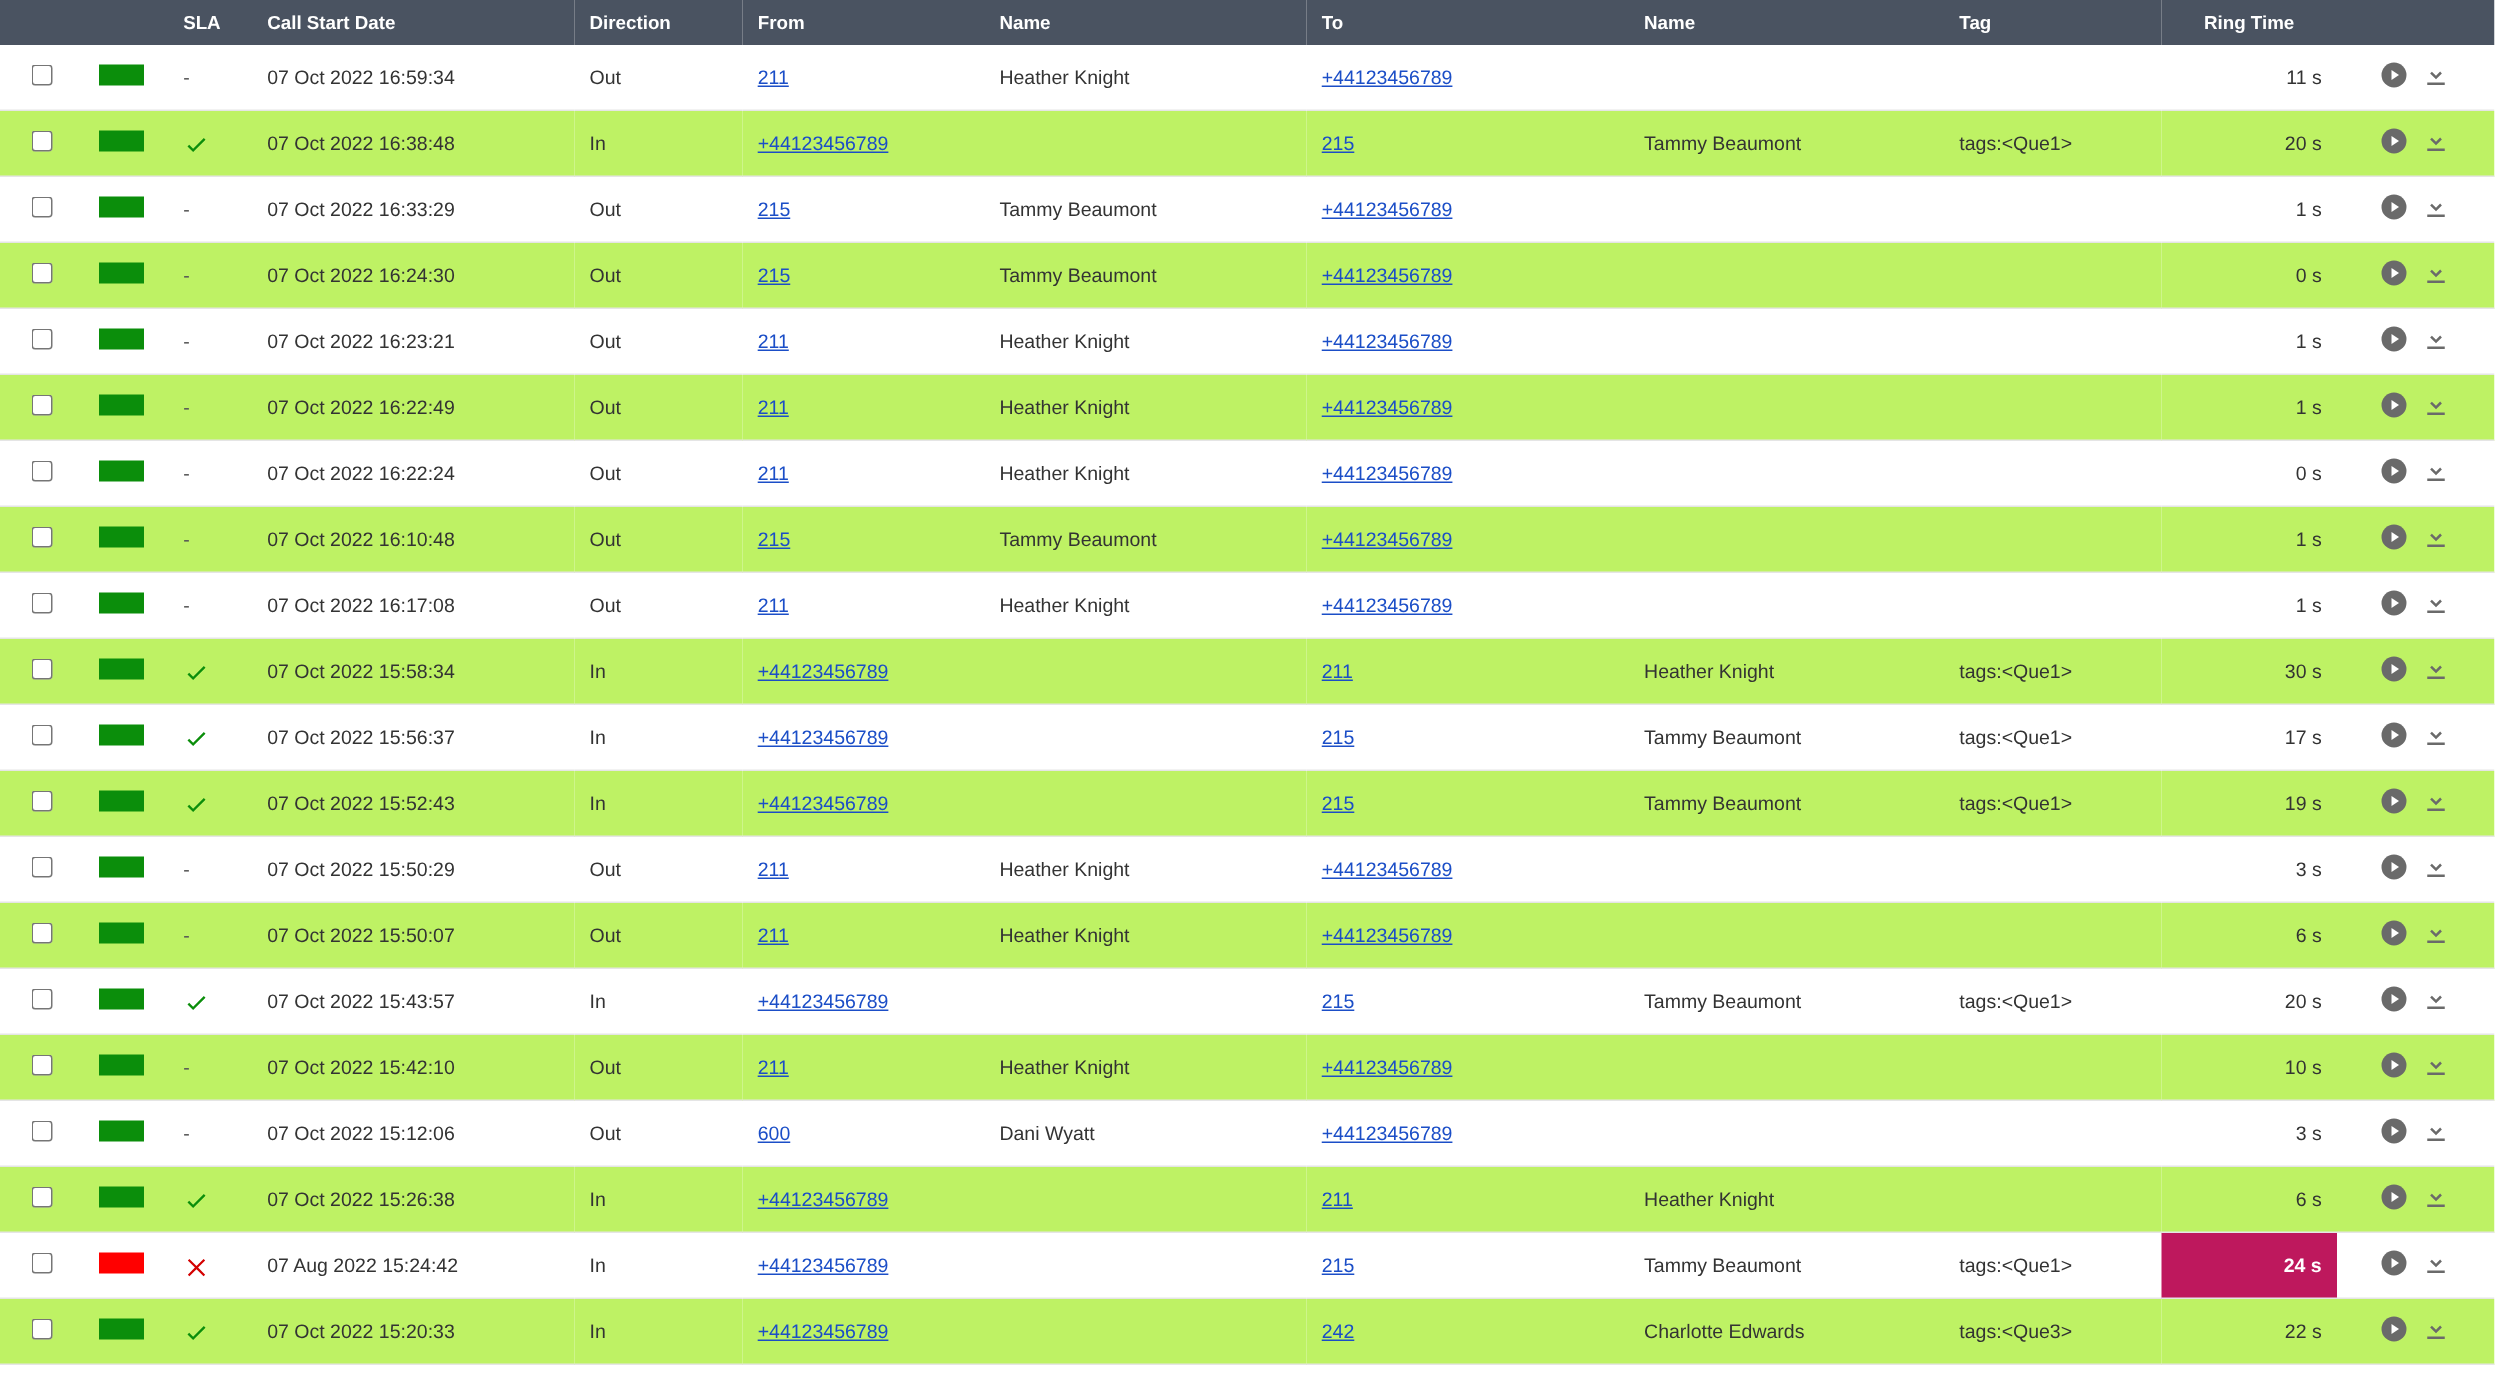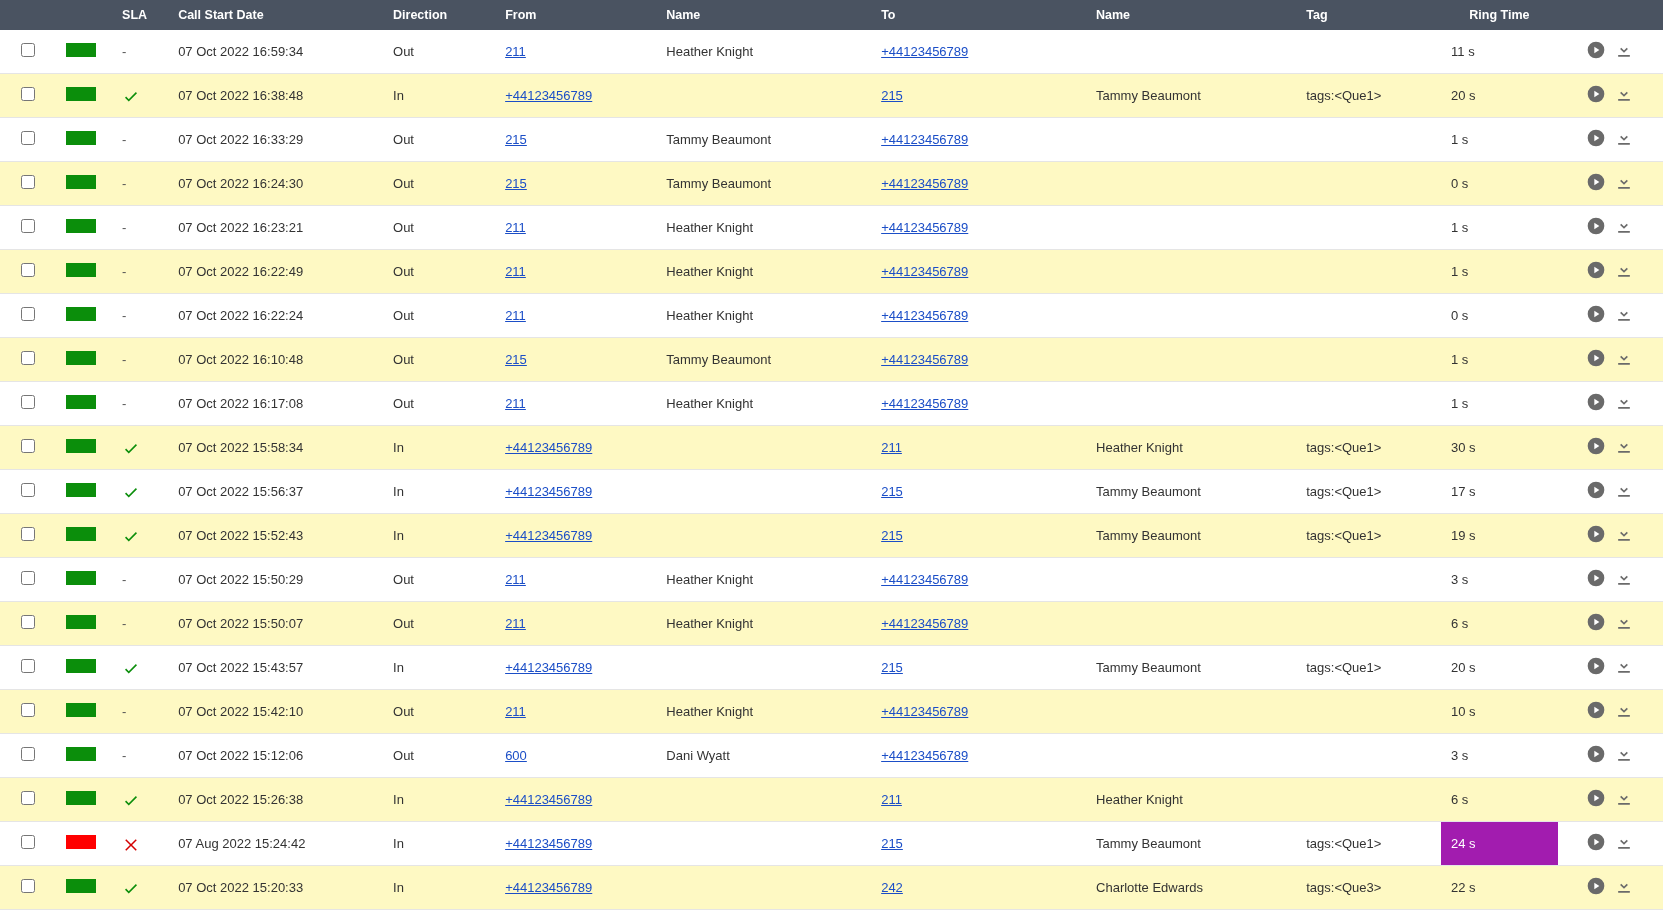--- a/index.html
+++ b/index.html
@@ -2,41 +2,41 @@
 <html><head>
   <meta charset="utf-8">
   <style>
     * { box-sizing: border-box; margin: 0; padding: 0; }
     body { font-family: Arial, Helvetica, sans-serif; font-size: 13px; color: #333; background: #fff; }
     table { width: 100%; border-collapse: collapse; table-layout: fixed; }
     thead tr { background: #4a5361; color: #fff; }
     thead th { text-align: left; font-weight: bold; padding: 8px 10px; font-size: 12.5px; }
     tbody tr { border-bottom: 1px solid #e5e5e5; }
     tbody tr.odd { background: #fff; }
-    tbody tr.even { background: #fef9c3; }
+    tbody tr.even { background: #bef264; }
     tbody td { padding: 10px 10px; vertical-align: middle; height: 38px; }
     .col-chk { width: 48px; text-align: center; }
     .col-status { width: 48px; }
     .col-sla { width: 48px; }
     .col-date { width: 184px; }
     .col-dir { width: 96px; }
     .col-from { width: 138px; }
     .col-name1 { width: 184px; }
     .col-to { width: 184px; }
     .col-name2 { width: 180px; }
     .col-tag { width: 124px; }
     .col-ring { width: 100px; text-align: center; }
     .col-actions { width: 90px; text-align: center; white-space: nowrap; }
     .status-badge { display: inline-block; width: 30px; height: 14px; background: #0b8e0b; }
     .status-badge.red { background: #f00; }
     .sla-dash { color: #555; }
     .sla-check svg, .sla-x svg { width: 18px; height: 18px; vertical-align: middle; }
     a.link { color: #1b4ec7; text-decoration: underline; }
-    .ring-cell { text-align: left; }
-    .ring-danger { background: #a21caf; color: #fff; font-weight: normal; margin-top: 40px; }
+    .ring-cell { text-align: right; }
+    .ring-danger { background: #be185d; color: #fff; font-weight: bold; margin-top: 40px; }
     .action-btn { display: inline-block; vertical-align: middle; margin: 0 4px; cursor: pointer; }
     .action-btn svg { width: 20px; height: 20px; fill: #6a6a6a; }
     input[type="checkbox"] { width: 14px; height: 14px; cursor: pointer; }
     th.col-ring { }
   </style>
 </head>
 <body>
 
 <table>
   <colgroup>

